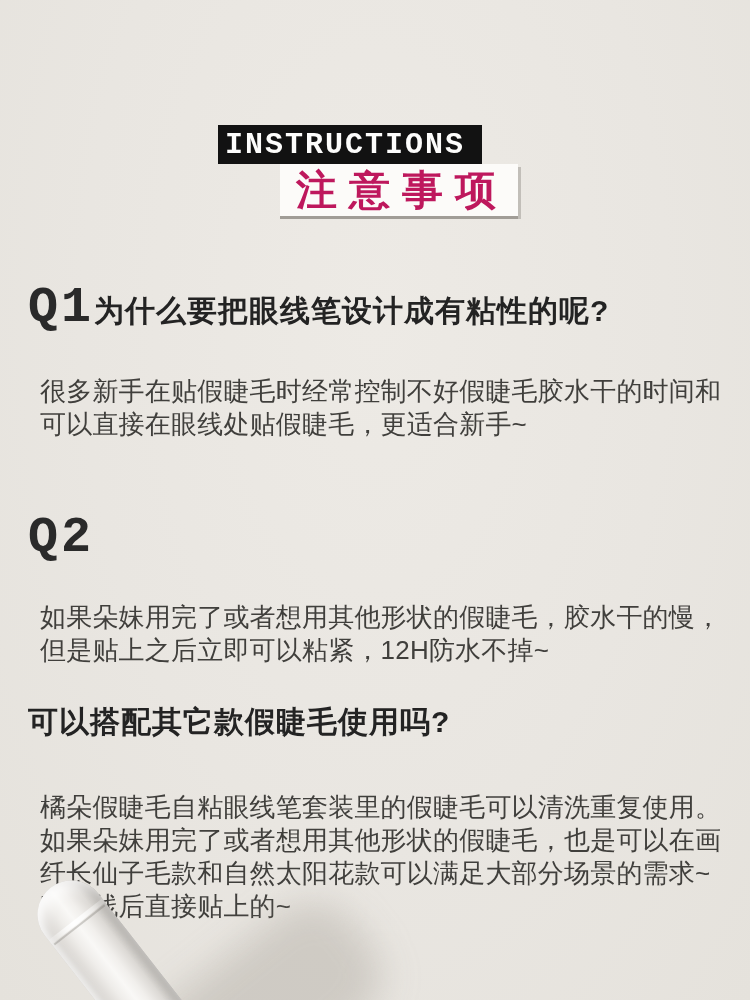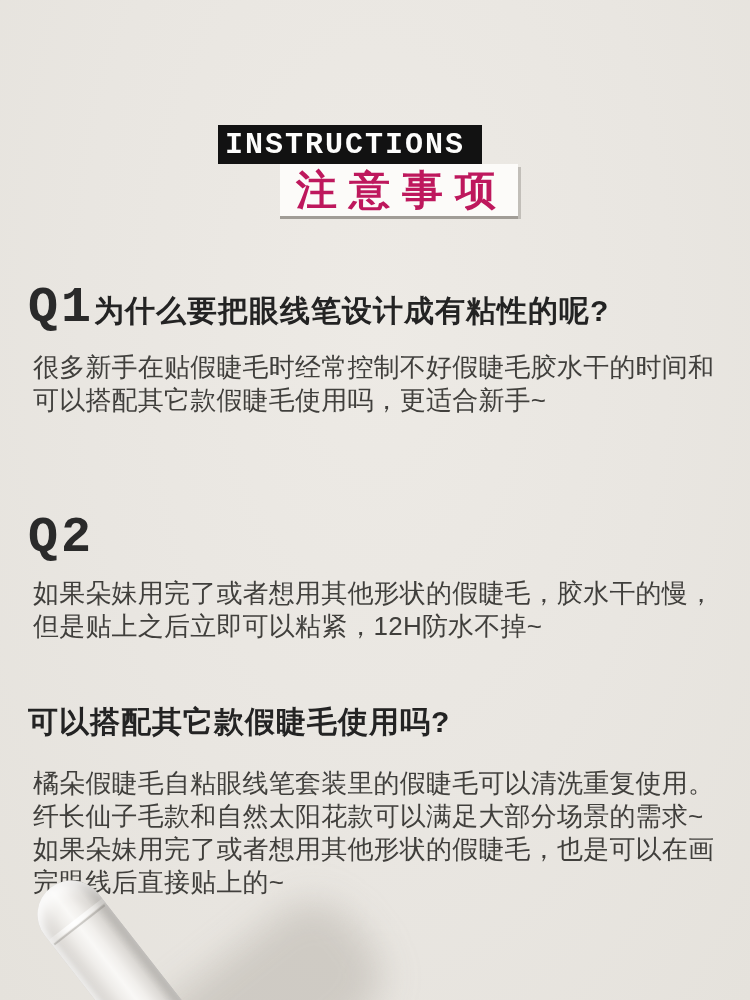--- a/index.html
+++ b/index.html
@@ -35,22 +35,22 @@
     display:flex; align-items:baseline; white-space:nowrap;
   }
   .qnum {
     font-family:"Liberation Mono","DejaVu Sans Mono",monospace;
     font-size:50px; font-weight:600; letter-spacing:3px;
     color:#2a2a2a; line-height:1.08;
   }
   .qtext { font-size:30px; font-weight:800; letter-spacing:1px; color:#232323;text-align:right; }
 
   .qa-body {
-    position:absolute; left:33px; color:#403f3c;
-    font-size:26px; line-height:33px; letter-spacing:0.2px;
+    position:absolute; left:40px; color:#403f3c;
+    font-size:26px; line-height:33px; letter-spacing:0.2px;margin-top:24px;
   }
   .qa-body .line { white-space:nowrap; }
 
   #head1 { top:281px; }  #body1 { top:351px; }
   #head2 { top:511px; }  #body2 { top:577px; }
   #head3 { top:702px; }  #body3 { top:767px; }
 
   
   .pen-shadow {
     position:absolute; left:138px; top:945px; width:250px; height:130px;
@@ -93,38 +93,38 @@
 
   <div class="title-en">INSTRUCTIONS</div>
   <div class="title-zh">注意事项</div>
 
   <div class="qa-head" id="head1">
     <span class="qnum">Q1</span>
     <span class="qtext">为什么要把眼线笔设计成有粘性的呢?</span>
   </div>
   <div class="qa-body" id="body1">
     <div class="line">很多新手在贴假睫毛时经常控制不好假睫毛胶水干的时间和</div>
-    <div class="line">可以搭配其它款假睫毛使用吗，更适合新手~</div>
+    <div class="line">可以直接在眼线处贴假睫毛，更适合新手~</div>
   </div>
 
   <div class="qa-head" id="head2">
     <span class="qnum">Q2</span>
   </div>
   <div class="qa-body" id="body2">
     <div class="line">如果朵妹用完了或者想用其他形状的假睫毛，胶水干的慢，</div>
     <div class="line">但是贴上之后立即可以粘紧，12H防水不掉~</div>
   </div>
 
   <div class="qa-head" id="head3">
     <span class="qtext">可以搭配其它款假睫毛使用吗?</span>
   </div>
   <div class="qa-body" id="body3">
     <div class="line">橘朵假睫毛自粘眼线笔套装里的假睫毛可以清洗重复使用。</div>
+    <div class="line">如果朵妹用完了或者想用其他形状的假睫毛，也是可以在画</div>
     <div class="line">纤长仙子毛款和自然太阳花款可以满足大部分场景的需求~</div>
-    <div class="line">如果朵妹用完了或者想用其他形状的假睫毛，也是可以在画</div>
     <div class="line">完眼线后直接贴上的~</div>
   </div>
 
   <div class="pen-shadow"></div>
   <div class="pen">
     <span class="pen-brand"><span>LL</span></span>
   </div>
 
 </div>
 

